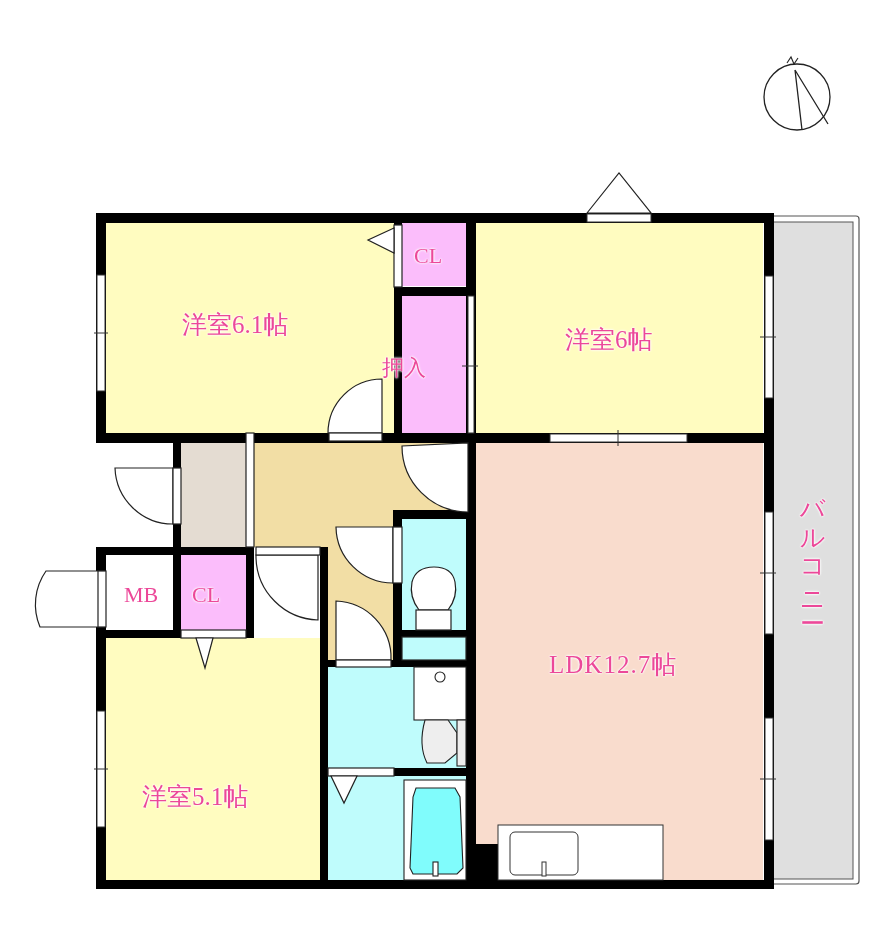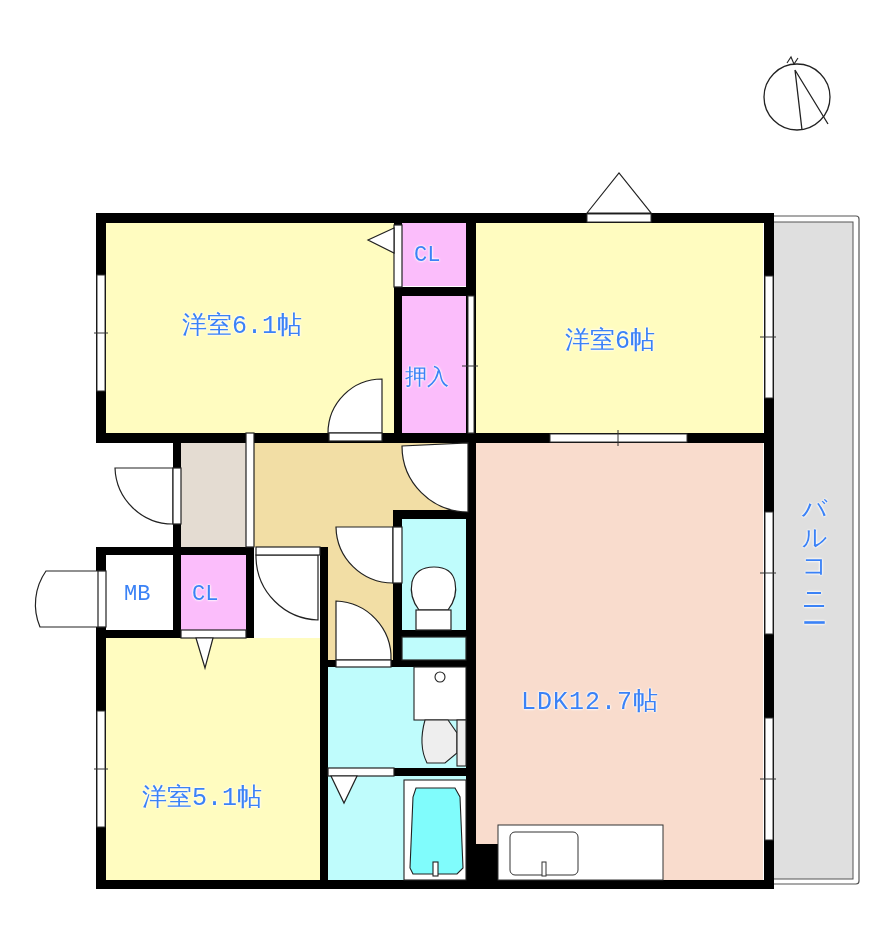--- a/index.html
+++ b/index.html
@@ -1,18 +1,18 @@
 <!DOCTYPE html>
 <html><head>
 <meta charset="utf-8">
 <style>
   html, body { margin:0; padding:0; background:#ffffff; }
   body { width:896px; height:931px; position:relative; overflow:hidden; font-family:"DejaVu Sans", sans-serif; }
   #plan { position:absolute; left:0; top:0; width:896px; height:931px; }
-  .label { position:absolute; color:#3b82f6; white-space:nowrap; text-shadow: 0 0 2px #fff, 0 0 2px #fff, 0 0 3px #fff; font-family:Liberation Mono, monospace; }
+  .label { position:absolute; color:#ec4899; white-space:nowrap; text-shadow: 0 0 2px #fff, 0 0 2px #fff, 0 0 3px #fff; font-family:Liberation Serif, serif; }
   .room-label { font-size:25px; }
   .small-label { font-size:22px; }
   .vertical { writing-mode: vertical-rl; font-size:25px; letter-spacing:4px; }
 </style>
 </head>
 <body>
 
 <svg id="plan" viewBox="0 0 896 931" xmlns="http://www.w3.org/2000/svg">
 
   <g fill="none" stroke="#222" stroke-width="1.3">
@@ -132,18 +132,18 @@
   <g stroke="#333" stroke-width="1">
     <rect x="498" y="825" width="165" height="55" fill="#fff"></rect>
     <rect x="510" y="832" width="68" height="43" rx="5" fill="#fff"></rect>
     <rect x="542" y="862" width="4" height="14" fill="#fff"></rect>
   </g>
 </svg>
 
 <div class="label room-label" style="left:182px; top:308px;">洋室6.1帖</div>
 <div class="label room-label" style="left:565px; top:323px;">洋室6帖</div>
 <div class="label room-label" style="left:142px; top:744px;margin-top:36px;">洋室5.1帖</div>
-<div class="label room-label" style="left:521px; top:648px; letter-spacing:1px;margin-top:36px;">LDK12.7帖</div>
+<div class="label room-label" style="left:549px; top:648px; letter-spacing:1px;">LDK12.7帖</div>
 <div class="label small-label" style="left:414px; top:243px;">CL</div>
-<div class="label small-label" style="left:405px; top:353px;margin-top:9px;">押入</div>
+<div class="label small-label" style="left:382px; top:353px;">押入</div>
 <div class="label small-label" style="left:124px; top:582px;">MB</div>
 <div class="label small-label" style="left:192px; top:582px;">CL</div>
 <div class="label vertical" style="left:796px; top:480px;">バルコニー</div>
 
 </body></html>

